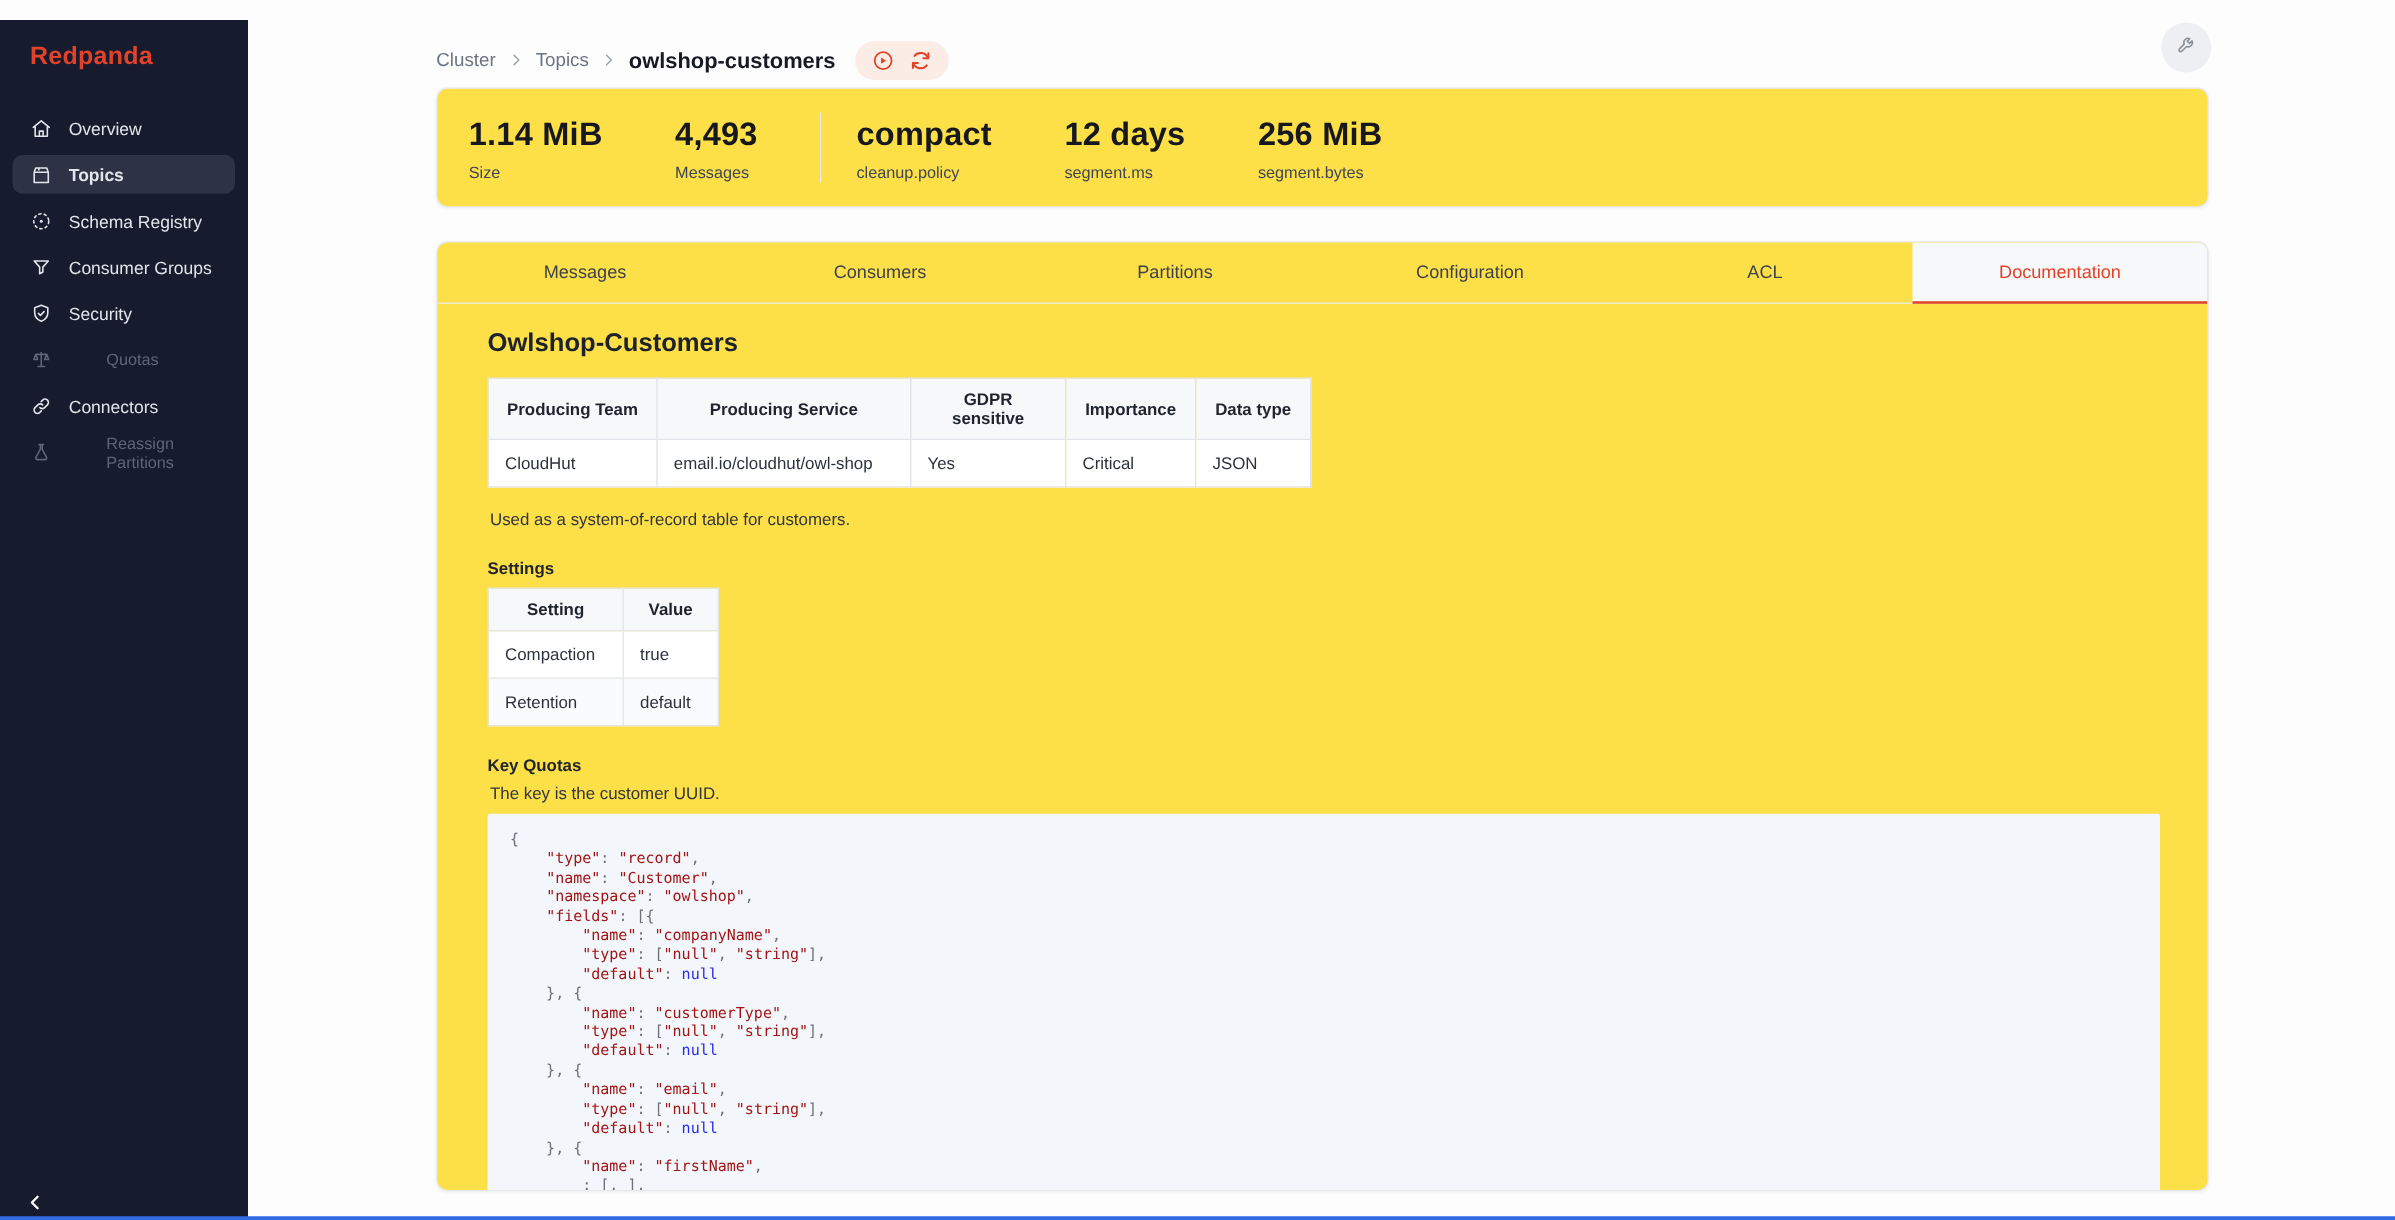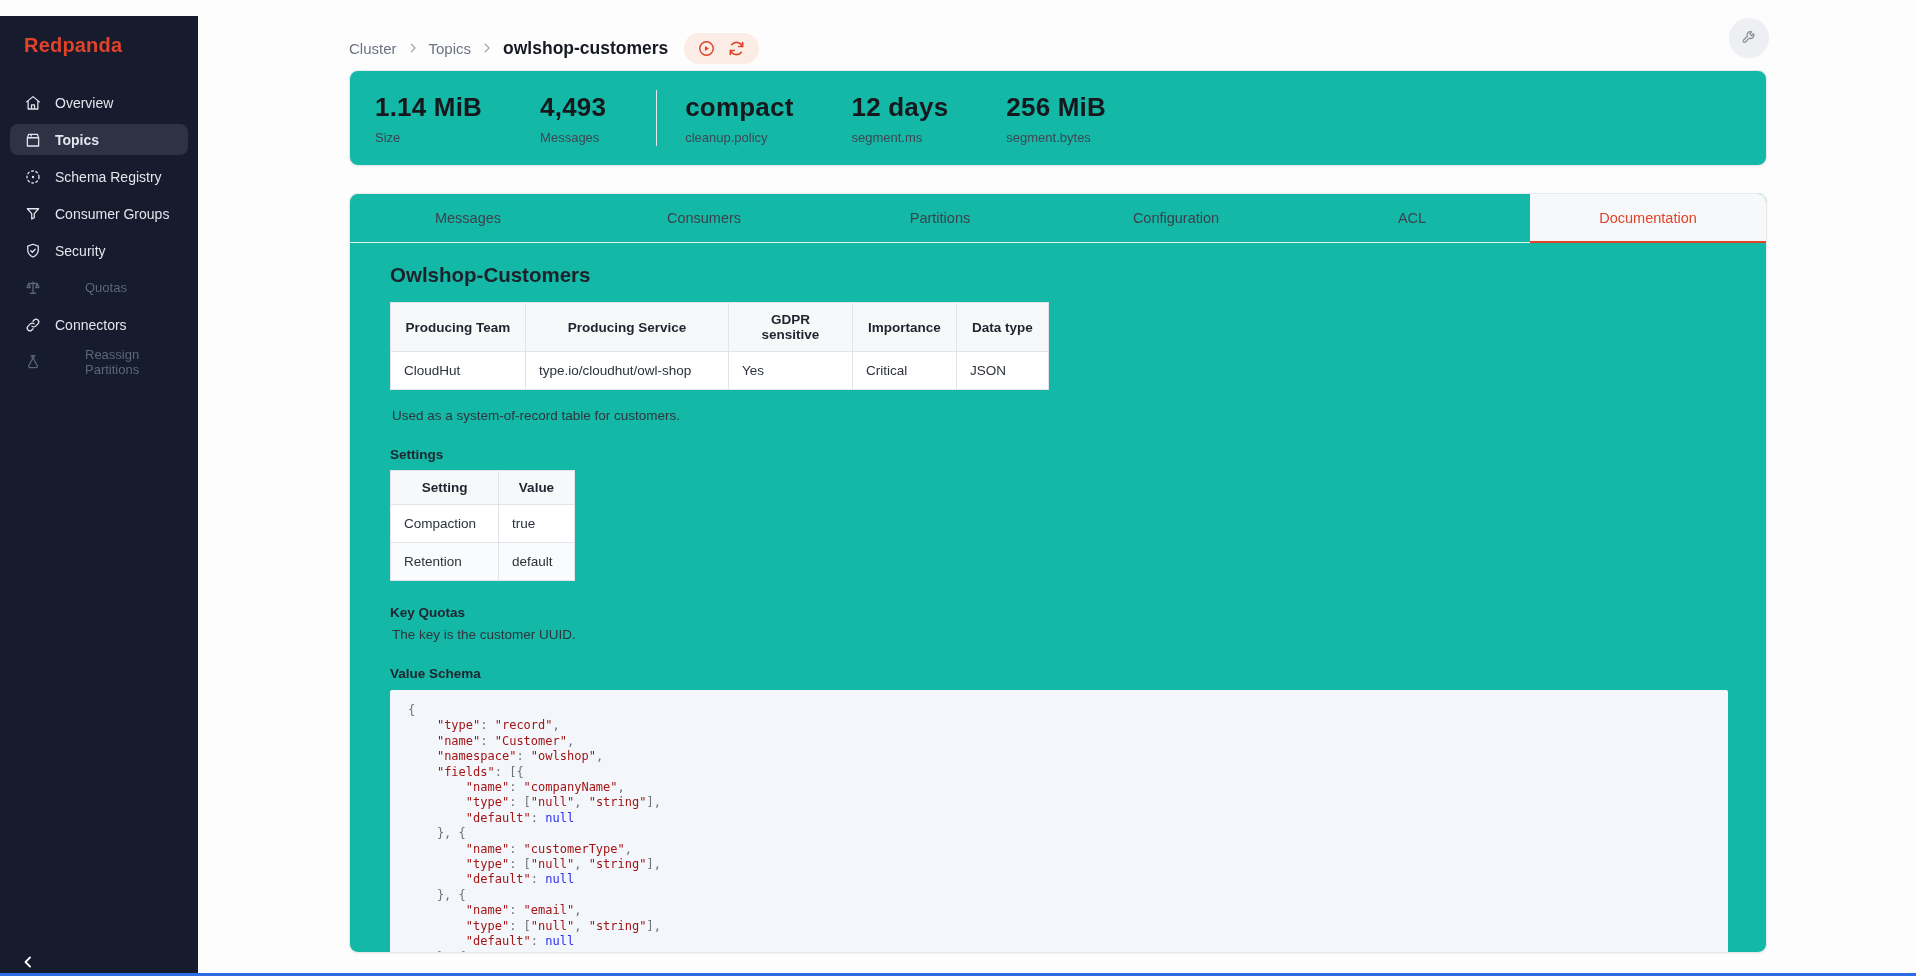--- a/index.html
+++ b/index.html
@@ -38,21 +38,21 @@
   .crumb-current { font-size:17.5px; font-weight:700; color:#171a22; }
   .actions-pill { display:flex; align-items:center; gap:11px; margin-left:16px;
     background:#fcece6; border-radius:16px; padding:6px 13px; }
   .actions-pill svg { width:19px; height:19px; display:block; cursor:pointer; }
   .util-btn { position:absolute; right:-2px; top:18px; width:40px; height:40px;
     border-radius:50%; background:#edeff2; display:flex; align-items:center;
     justify-content:center; cursor:pointer; }
   .util-btn svg { width:19px; height:19px; stroke:#8b9098; fill:none; stroke-width:1.6;
     stroke-linecap:round; stroke-linejoin:round; }
 
-  .card { background:#14b8a6; border:1px solid #e7e9ed; border-radius:9px;
+  .card { background:#fde047; border:1px solid #e7e9ed; border-radius:9px;
     box-shadow:0 1px 3px rgba(15,23,42,.05); }
 
   
   .stats { display:flex; align-items:center; padding:21px 25px; height:96px; }
   .stat { margin-right:58px; }
   .stat-value { font-size:26px; font-weight:600; color:#16181d; letter-spacing:.2px; }
   .stat-label { font-size:13px; color:#3f4654; margin-top:7px; }
   .stat-divider { width:1px; height:56px; background:#e4e7ea; margin:0 28px 0 -8px; }
 
   
@@ -267,21 +267,21 @@
               <th>Producing Team</th>
               <th>Producing Service</th>
               <th>GDPR sensitive</th>
               <th>Importance</th>
               <th>Data type</th>
             </tr>
           </thead>
           <tbody>
             <tr>
               <td>CloudHut</td>
-              <td>type.io/cloudhut/owl-shop</td>
+              <td>email.io/cloudhut/owl-shop</td>
               <td>Yes</td>
               <td>Critical</td>
               <td>JSON</td>
             </tr>
           </tbody>
         </table>
 
         <div class="desc">Used as a system-of-record table for customers.</div>
 
         <div class="sec-heading">Settings</div>
@@ -300,21 +300,20 @@
             <tr class="striped">
               <td>Retention</td>
               <td>default</td>
             </tr>
           </tbody>
         </table>
 
         <div class="sec-heading">Key Quotas</div>
         <div class="sec-text">The key is the customer UUID.</div>
 
-        <div class="sec-heading">Value Schema</div>
         <div class="codeblock">
           <pre>{
     <span class="tok-str">"type"</span>: <span class="tok-str">"record"</span>,
     <span class="tok-str">"name"</span>: <span class="tok-str">"Customer"</span>,
     <span class="tok-str">"namespace"</span>: <span class="tok-str">"owlshop"</span>,
     <span class="tok-str">"fields"</span>: [{
         <span class="tok-str">"name"</span>: <span class="tok-str">"companyName"</span>,
         <span class="tok-str">"type"</span>: [<span class="tok-str">"null"</span>, <span class="tok-str">"string"</span>],
         <span class="tok-str">"default"</span>: <span class="tok-kw">null</span>
     }, {

